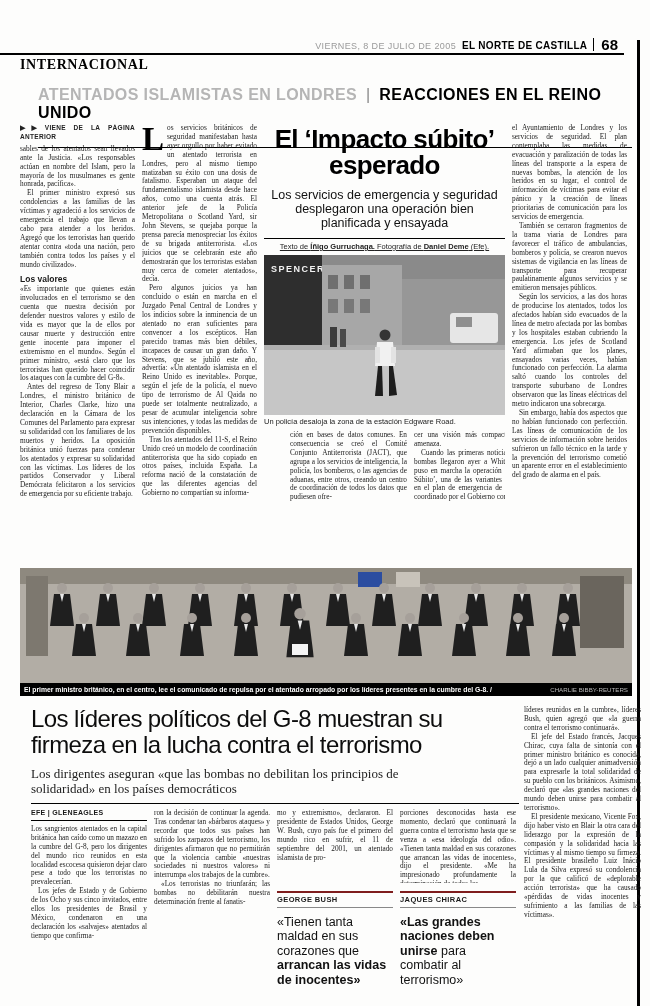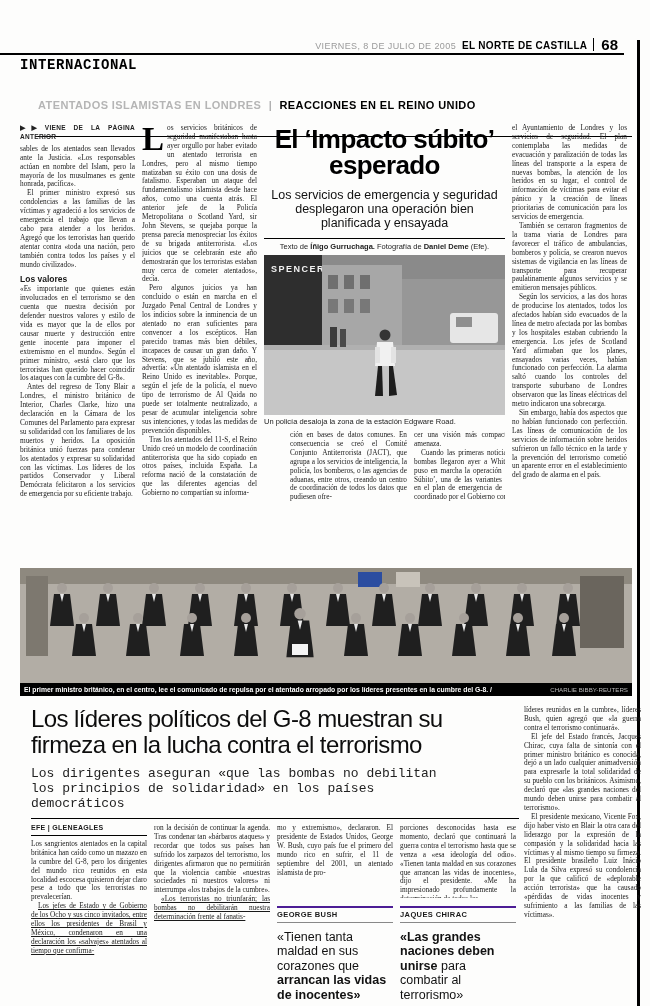--- a/index.html
+++ b/index.html
@@ -7,24 +7,24 @@
         font-family:"Liberation Serif",serif;color:#1a1a1a;}
   
   .edge-rule{position:absolute;top:40px;bottom:0;right:10px;width:3px;background:#000;}
   .masthead-row{position:absolute;top:38px;left:0;width:624px;border-bottom:2px solid #000;
         display:flex;justify-content:flex-end;align-items:flex-end;padding-bottom:2px;
         font-family:"Liberation Sans",sans-serif;}
   .m-date{color:#9a9a9a;font-size:9px;letter-spacing:.4px;margin-right:6px;}
   .m-name{font-weight:bold;font-size:10px;letter-spacing:.3px;color:#000;}
   .m-page{font-weight:bold;font-size:15px;color:#000;border-left:1px solid #000;
           margin-left:6px;padding:0 6px 0 7px;line-height:13px;}
-  .section-title{position:absolute;top:57px;left:20px;font-family:Liberation Mono, monospace;
+  .section-title{position:absolute;top:57px;left:20px;font-family:Liberation Serif, serif;
           font-weight:bold;font-size:14px;letter-spacing:.6px;color:#000;}
-  .kicker{position:absolute;top:99px;left:38px;width:594px;font-family:"Liberation Sans",sans-serif;
-          font-weight:bold;font-size:11px;letter-spacing:.4px;border-bottom:1px solid #000;
+  .kicker{position:absolute;top:86px;left:38px;width:594px;font-family:"Liberation Sans",sans-serif;
+          font-weight:bold;font-size:16px;letter-spacing:.4px;border-bottom:1px solid #000;
           padding-bottom:25px;}
   .kicker .grey{color:#b5b5b5;}
   .kicker .sep{color:#888;font-weight:normal;padding:0 4px;}
   .kicker .black{color:#000;}
   
   .top-story{position:absolute;top:124px;left:20px;width:613px;height:443px;display:flex;gap:7px;}
   .col{width:115px;flex:0 0 115px;overflow:hidden;font-size:7.3px;line-height:8.9px;text-align:justify;}
   .col p{margin:0;}
   .col p + p{text-indent:7px;}
   .cont-tag{font-family:"Liberation Sans",sans-serif;font-weight:bold;font-size:6.5px;
@@ -34,21 +34,21 @@
         margin:5px 0 2px;}
   .dropcap{float:left;font-family:"Liberation Serif",serif;font-weight:bold;font-size:33px;
         line-height:26px;padding:2px 3px 0 0;color:#000;}
   
   .feature{width:241px;flex:0 0 241px;overflow:hidden;}
   .f-headline{font-family:"Liberation Sans",sans-serif;font-weight:bold;font-size:26px;
         line-height:26px;letter-spacing:-.6px;text-align:center;color:#000;margin-top:2px;}
   .f-subhead{font-family:"Liberation Sans",sans-serif;font-size:12.5px;line-height:14px;
         text-align:center;margin:10px 4px 0;color:#111;}
   .f-byline{border-top:1px solid #000;margin-top:8px;padding-top:3px;text-align:center;
-        font-size:7.5px;font-family:"Liberation Sans",sans-serif;color:#222;}
+        font-size:7.5px;font-family:"Liberation Sans",sans-serif;color:#222;text-decoration:underline;}
   .f-byline b{font-weight:bold;}
   .f-photo{margin-top:4px;width:241px;height:160px;display:block;background:#9e9e9e;}
   .f-caption{font-family:"Liberation Sans",sans-serif;font-size:7.5px;color:#222;
         margin:2px 0 5px;text-align:left;}
   .f-cols{display:flex;gap:7px;margin-left:26px;}
   .f-cols .fcol{width:117px;flex:0 0 117px;overflow:hidden;font-size:7.3px;line-height:8.9px;
         text-align:justify;}
   .f-cols .fcol p{margin:0;}
   .f-cols .fcol p + p{text-indent:7px;}
   
@@ -56,32 +56,32 @@
   .g8-photo{display:block;width:612px;height:115px;background:#b3aea6;}
   .g8-caption-bar{height:13px;background:#000;color:#fff;display:flex;align-items:center;
         justify-content:space-between;padding:0 4px;font-family:"Liberation Sans",sans-serif;
         font-size:6.8px;font-weight:bold;white-space:nowrap;overflow:hidden;}
   .g8-caption-bar .credit{color:#b9b9b9;font-weight:normal;font-size:6.2px;margin-left:6px;}
   
   .g8-story{position:absolute;top:706px;left:31px;width:612px;height:295px;display:flex;gap:5px;}
   .g8-main{width:488px;flex:0 0 488px;}
   .g8-headline{font-family:"Liberation Sans",sans-serif;font-weight:normal;font-size:24px;
         line-height:26px;letter-spacing:-.6px;color:#0d0d0d;}
-  .g8-subhead{font-family:Liberation Mono, monospace;font-size:13px;line-height:15px;
+  .g8-subhead{font-family:Liberation Serif, serif;font-size:13px;line-height:15px;
         color:#222;margin-top:8px;width:420px;}
   .g8-rule{border-bottom:1px solid #000;margin:7px 0 5px;}
   .g8-body{display:flex;gap:7px;height:196px;overflow:hidden;}
   .g8-body .bcol{width:116px;flex:0 0 116px;overflow:hidden;font-size:7.3px;line-height:8.9px;
         text-align:justify;}
   .g8-body .bcol p{margin:0;}
-  .g8-body .bcol p + p{text-indent:7px;text-decoration:underline;}
+  .g8-body .bcol p + p{text-indent:7px;}
   .byline-efe{font-family:"Liberation Sans",sans-serif;font-weight:bold;font-size:7px;
         letter-spacing:.3px;border-bottom:1px solid #000;padding-bottom:2px;margin-bottom:4px;}
   .clip74{height:74px;overflow:hidden;}
-  .quote-box{margin-top:8px;border-top:2px solid #4c1d95;padding-top:3px;}
+  .quote-box{margin-top:8px;border-top:2px solid #7f1d1d;padding-top:3px;}
   .q-speaker{font-family:"Liberation Sans",sans-serif;font-weight:bold;font-size:7.5px;
         letter-spacing:.4px;border-bottom:1px solid #888;padding-bottom:2px;}
   .q-text{font-family:"Liberation Sans",sans-serif;font-size:12.5px;line-height:14.5px;
         margin-top:7px;text-align:left;color:#111;}
   .q-text b{font-weight:bold;}
   .g8-right{width:117px;flex:0 0 117px;overflow:hidden;font-size:7.3px;line-height:8.9px;
         text-align:justify;}
   .g8-right p{margin:0;}
   .g8-right p + p{text-indent:7px;}
 </style>

